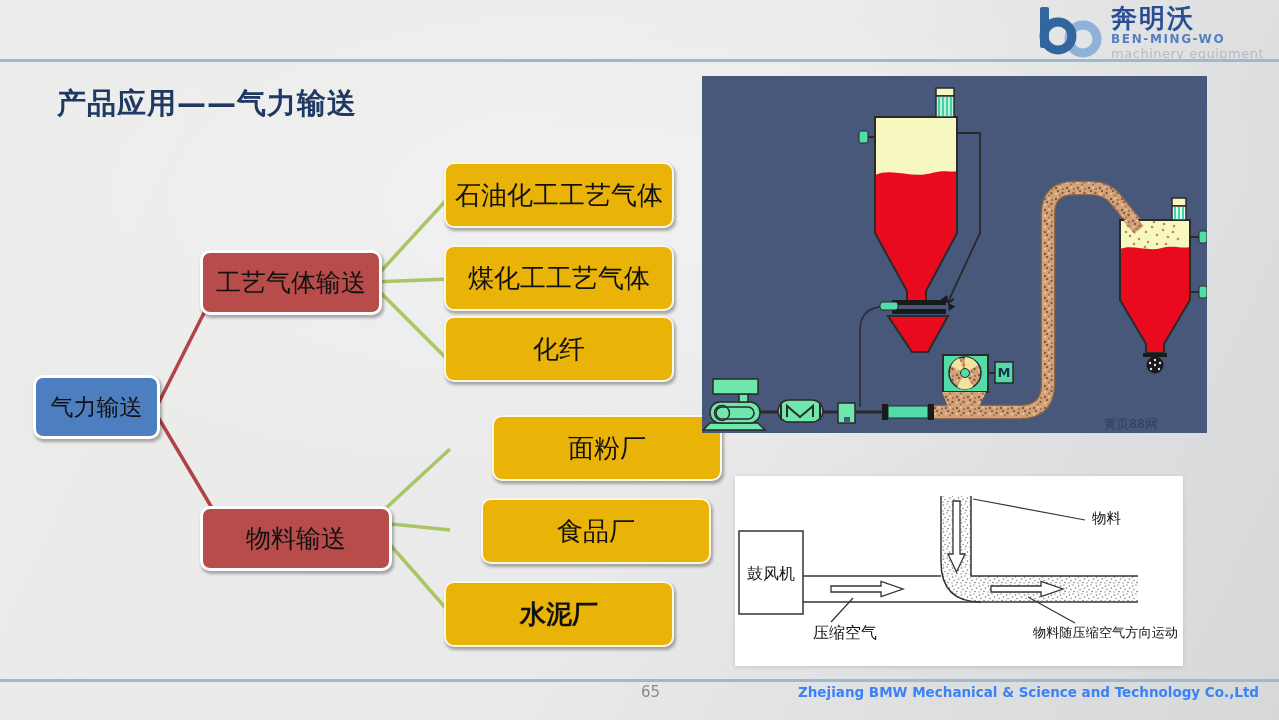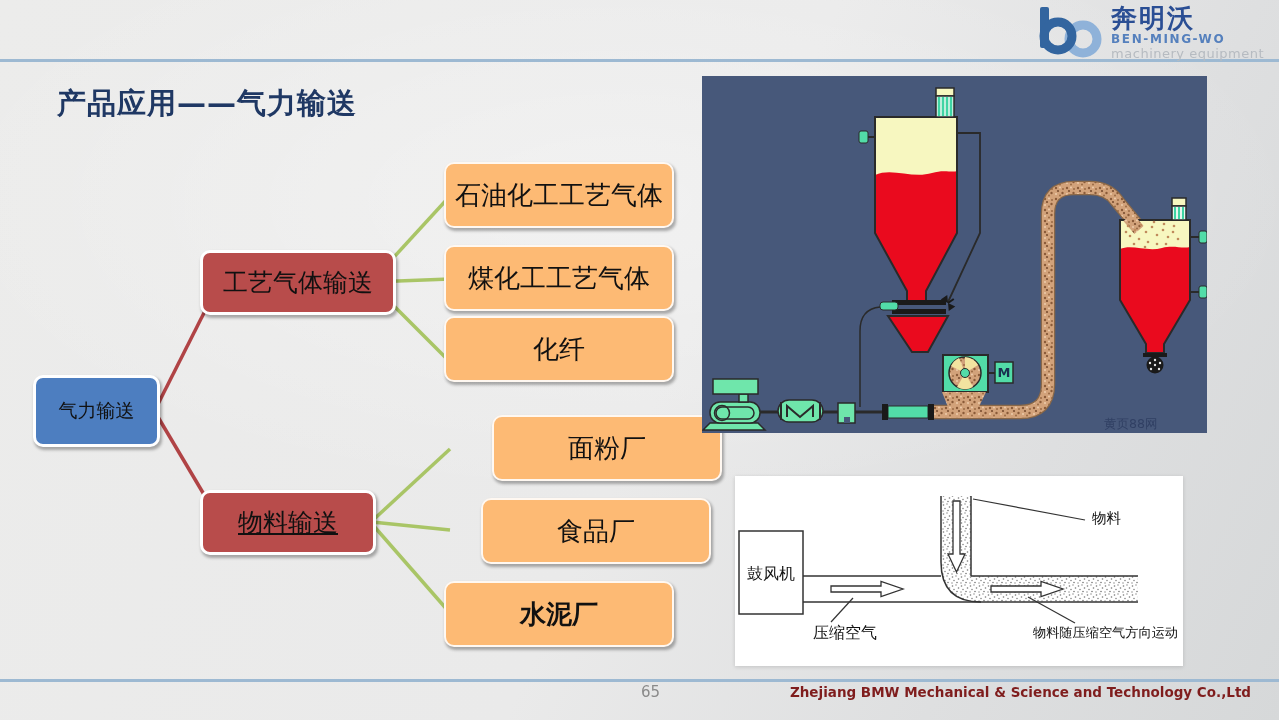--- a/index.html
+++ b/index.html
@@ -19,36 +19,36 @@
   #logo .en { color:#5580bd; font-size:12px; font-weight:bold; letter-spacing:1.6px; line-height:1.25; }
   #logo .sub { color:#b6bbc1; font-size:13px; line-height:1.1; letter-spacing:0.5px; }
 
   #page-title { position:absolute; left:57px; top:84px; font-size:29px; font-weight:bold; color:#1f3864; letter-spacing:1px; }
 
   .fbox { position:absolute; display:flex; align-items:center; justify-content:center;
           border-radius:10px; color:#111; text-align:center;
           box-shadow:1.5px 2.5px 3px rgba(0,0,0,0.3); }
   .root  { background:#4d7ec0; border:3px solid #fff; }
   .branch{ background:#b84c4b; border:3px solid #fff; }
-  .leaf  { background:#fdba74; border:2px solid rgba(255,255,255,0.9); }
-
-  #box-root { left:33px; top:375px; width:127px; height:72px; font-size:19px; }
-  #box-b1 { left:200px; top:250px; width:196px; height:65px; font-size:25px; }
-  #box-b2 { left:200px; top:490px; width:176px; height:65px; font-size:25px;text-decoration:underline; }
+  .leaf  { background:#eab308; border:2px solid rgba(255,255,255,0.9); }
+
+  #box-root { left:33px; top:375px; width:127px; height:64px; font-size:23px; }
+  #box-b1 { left:200px; top:250px; width:182px; height:65px; font-size:25px; }
+  #box-b2 { left:200px; top:506px; width:192px; height:65px; font-size:25px; }
   .leaf { left:444px; width:230px; height:66px; font-size:26px; }
   #leaf0 { top:162px; } #leaf1 { top:245px; } #leaf2 { top:316px; }
   #leaf3 { top:415px;margin-left:48px; } #leaf4 { top:498px;margin-left:37px; } #leaf5 { top:581px;font-weight:bold; }
 
   #connector-svg { position:absolute; left:0; top:0; }
 
   #img-conveying { position:absolute; left:702px; top:76px; width:505px; height:357px; }
   #img-principle { position:absolute; left:735px; top:476px; width:448px; height:190px; background:#fff; box-shadow:0 1px 4px rgba(0,0,0,0.15); }
 
   #page-num { position:absolute; left:560px; top:683px; width:100px; text-align:right; color:#8a8a8a; font-size:15px; }
-  #footer-company { position:absolute; right:28px; top:684px; color:#7f1d1d; font-size:13.5px; font-weight:bold; }
+  #footer-company { position:absolute; right:20px; top:684px; color:#3b82f6; font-size:13.5px; font-weight:bold; }
 </style>
 </head>
 <body>
 
 <div class="hline" id="line-top"></div>
 <div class="hline" id="line-bottom"></div>
 
 <div id="logo">
   <svg width="68" height="54" viewBox="0 0 68 54">
     <circle cx="46" cy="33" r="14" fill="none" stroke="#8fb2d9" stroke-width="9"></circle>

